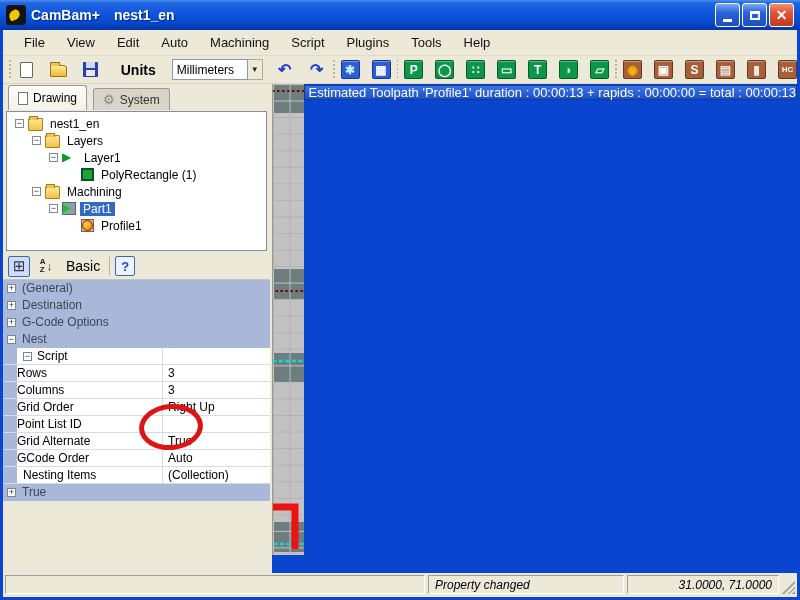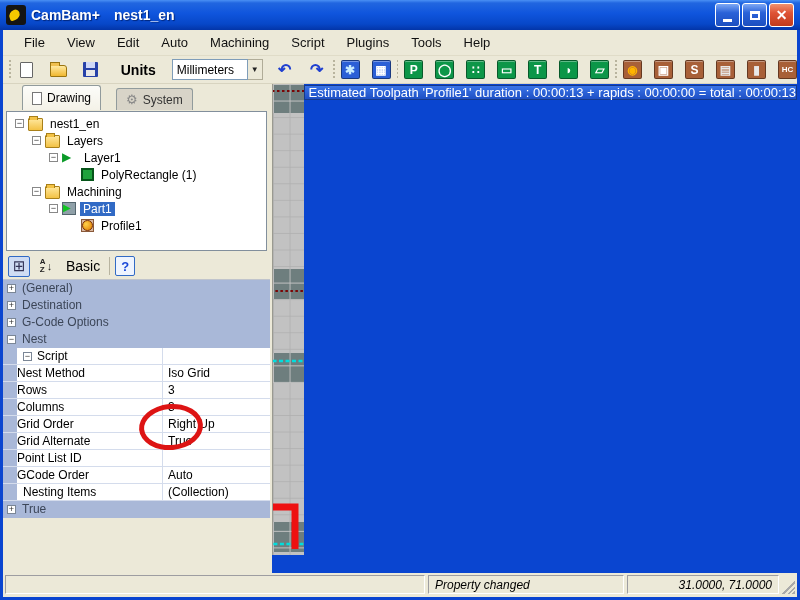--- a/index.html
+++ b/index.html
@@ -39,21 +39,21 @@
   .units-label{font-weight:bold;font-size:14px;margin:0 4px 0 8px;}
   .combo{display:flex;align-items:center;height:21px;}
   .combo .field{width:76px;height:21px;background:#fff;border:1px solid #7f9db9;font-size:12px;
     display:flex;align-items:center;padding-left:4px;overflow:hidden;white-space:nowrap;}
   .combo .drop{width:15px;height:21px;background:#ece9d8;border:1px solid #b0ac98;border-left:none;
     display:flex;align-items:center;justify-content:center;font-size:8px;color:#222;}
   .glyph-btn{font-size:16px;font-weight:bold;}
   
   .main{position:absolute;left:3px;top:84px;width:794px;height:489px;display:flex;}
   .left-panel{width:267px;height:489px;background:#ece9d8;position:relative;flex:none;}
-  .tabs{height:26px;display:flex;align-items:flex-end;padding-left:19px;gap:15px;}
+  .tabs{height:26px;display:flex;align-items:flex-end;padding-left:5px;gap:6px;}
   .tab{height:22px;display:flex;align-items:center;gap:5px;padding:0 9px;font-size:12px;
     border:1px solid #919b9c;border-bottom:none;border-radius:3px 3px 0 0;background:#d8d4c8;color:#333;}
   .tab.active{background:linear-gradient(180deg,#fcfcf9,#f4f2e8);height:25px;font-weight:normal;color:#000;}
   .tab-page{width:10px;height:13px;background:#fff;border:1px solid #777;}
   .tab-wrench{color:#888;font-size:13px;}
   .treebox{margin:1px 3px 2px 3px;height:140px;background:#fff;border:1px solid #828f9c;overflow:hidden;padding-top:3px;}
   .trow{display:flex;align-items:center;height:17px;font-size:12px;white-space:nowrap;}
   .texp{width:9px;height:9px;border:1px solid #888;background:#fff;display:flex;align-items:center;justify-content:center;
     font-size:9px;line-height:7px;color:#333;flex:none;margin-right:4px;}
   .tstub{flex:none;}
@@ -285,27 +285,20 @@
             <span class="gutter"></span>
             <div class="pname">
               <span class="pexp">−</span>
               <span>Script</span>
             </div>
             <div class="pval"></div>
           </div>
           <div class="prow">
             <span class="gutter"></span>
             <div class="pname ind2">
-              <span>Nest Method</span>
-            </div>
-            <div class="pval">Iso Grid</div>
-          </div>
-          <div class="prow">
-            <span class="gutter"></span>
-            <div class="pname ind2">
               <span>Rows</span>
             </div>
             <div class="pval">3</div>
           </div>
           <div class="prow">
             <span class="gutter"></span>
             <div class="pname ind2">
               <span>Columns</span>
             </div>
             <div class="pval">3</div>
@@ -313,30 +306,30 @@
           <div class="prow">
             <span class="gutter"></span>
             <div class="pname ind2">
               <span>Grid Order</span>
             </div>
             <div class="pval">Right Up</div>
           </div>
           <div class="prow">
             <span class="gutter"></span>
             <div class="pname ind2">
+              <span>Point List ID</span>
+            </div>
+            <div class="pval"></div>
+          </div>
+          <div class="prow">
+            <span class="gutter"></span>
+            <div class="pname ind2">
               <span>Grid Alternate</span>
             </div>
             <div class="pval">True</div>
-          </div>
-          <div class="prow">
-            <span class="gutter"></span>
-            <div class="pname ind2">
-              <span>Point List ID</span>
-            </div>
-            <div class="pval"></div>
           </div>
           <div class="prow">
             <span class="gutter"></span>
             <div class="pname ind2">
               <span>GCode Order</span>
             </div>
             <div class="pval">Auto</div>
           </div>
           <div class="prow">
             <span class="gutter"></span>

